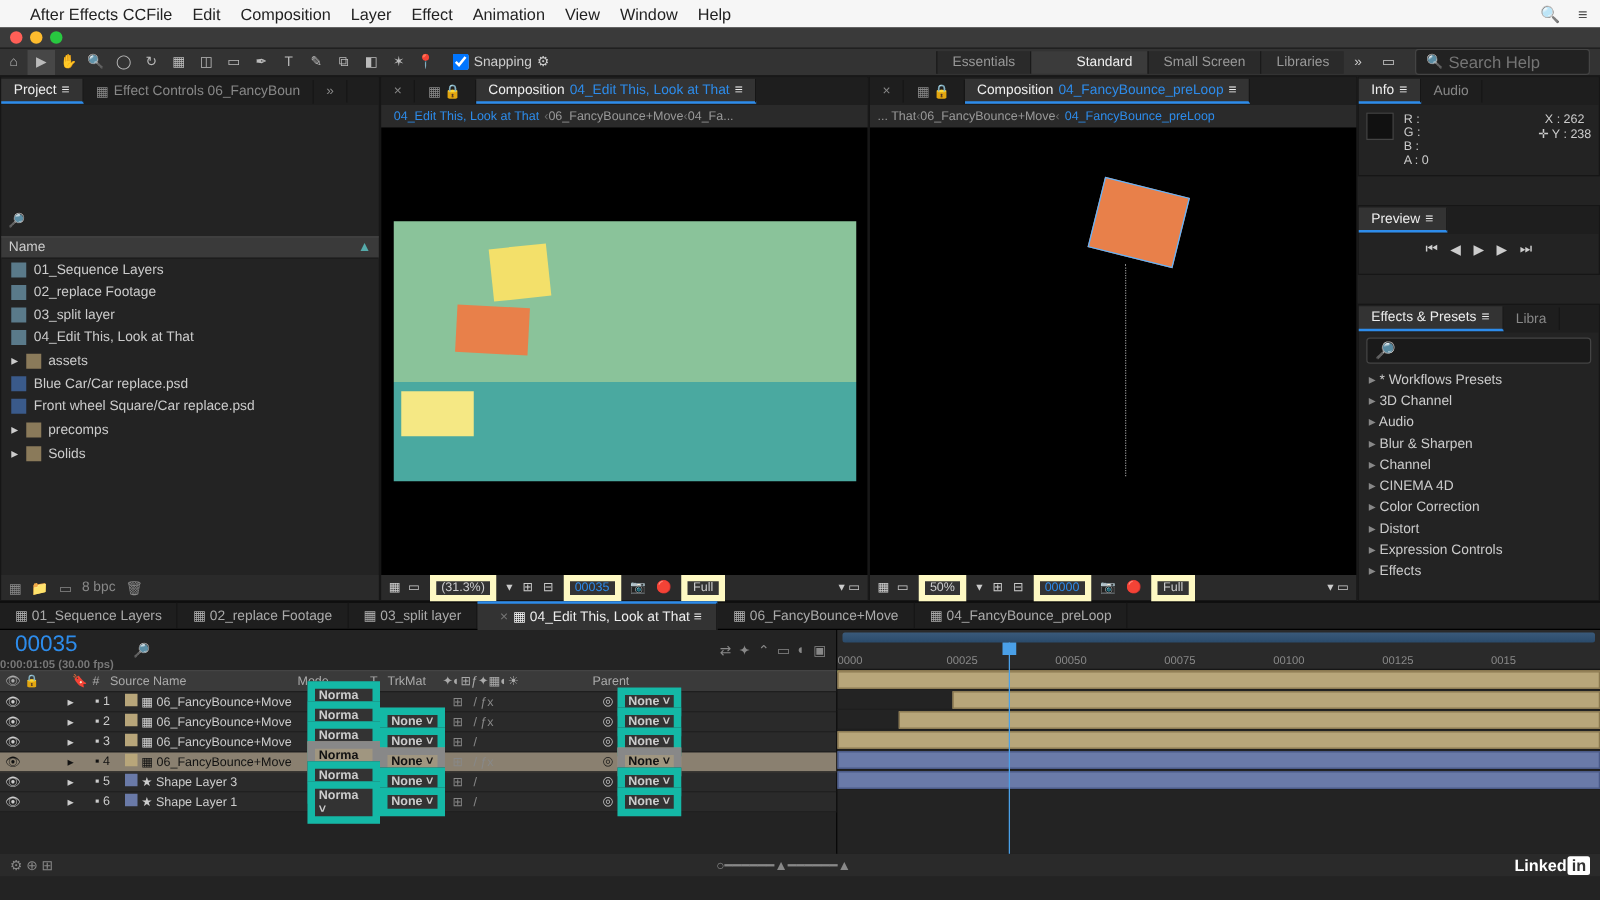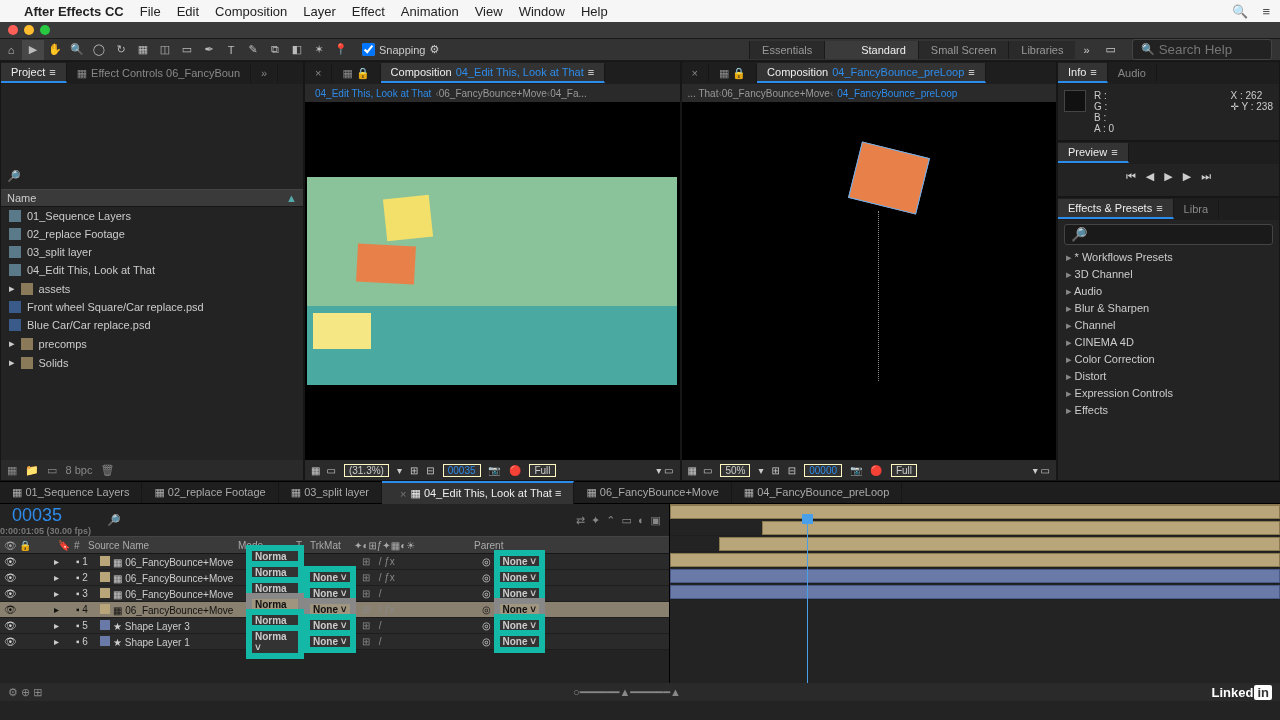--- a/index.html
+++ b/index.html
@@ -1,20 +1,20 @@
 <!DOCTYPE html>
 <html><head>
 <meta charset="utf-8">
 <style>
 * { margin: 0; padding: 0; box-sizing: border-box; font-family: -apple-system, "Helvetica Neue", Arial, sans-serif; }
 body { background: #232323; color: #ccc; font-size: 11px; overflow: hidden; width: 1280px; height: 720px; }
 .mac-menubar { background: #f6f6f6; height: 22px; display: flex; align-items: center; padding: 0 10px; color: #222; font-size: 13px; }
 .mac-menubar .apple { margin-right: 14px; }
 .mac-menubar .menu-item { margin-right: 16px; cursor: default; }
-.mac-menubar .app-name { font-weight: 700; margin-right: 16px; }
+.mac-menubar .app-name { font-weight: 400; }
 .mac-menubar .spacer { flex: 1; }
 .mac-menubar .right-icon { margin-left: 14px; opacity: .8; }
 .titlebar { background: #3a3a3a; height: 17px; display: flex; align-items: center; justify-content: center; color: #aaa; font-size: 10px; position: relative; border-bottom: 1px solid #1a1a1a; }
 .traffic { position: absolute; left: 8px; display: flex; gap: 6px; }
 .traffic span { width: 10px; height: 10px; border-radius: 50%; display: block; }
 .traffic .r { background: #ff5f57; } .traffic .y { background: #febc2e; } .traffic .g { background: #28c840; }
 .toolbar { background: #333; height: 22px; display: flex; align-items: center; border-bottom: 1px solid #1a1a1a; }
 .tool-btn { width: 22px; height: 20px; display: inline-flex; align-items: center; justify-content: center; color: #bbb; }
 .tool-active { background: #474747; }
 .snapping { display: flex; align-items: center; margin-left: 10px; color: #ccc; }
@@ -47,23 +47,23 @@
 .viewer { flex: 1; background: #000; display: flex; align-items: center; justify-content: center; position: relative; }
 .left-viewer .stage { width: 370px; height: 208px; background: linear-gradient(#8ac39a 0 62%, #4aa9a0 62% 100%); position: relative; }
 .sq { position: absolute; }
 .sq.y1 { width: 46px; height: 42px; background: #f3e06a; left: 78px; top: 20px; transform: rotate(-6deg); }
 .sq.o1 { width: 58px; height: 38px; background: #e8804a; left: 50px; top: 68px; transform: rotate(3deg); }
 .sq.y2 { width: 58px; height: 36px; background: #f5e884; left: 6px; top: 136px; }
 .right-stage { width: 370px; height: 300px; position: relative; }
 .right-stage .sel { width: 70px; height: 58px; background: #e8804a; position: absolute; left: 170px; top: 18px; transform: rotate(14deg); border: 1px solid #5fb4ff; }
 .motion-line { position: absolute; left: 194px; top: 80px; width: 1px; height: 170px; border-left: 1px dotted #888; }
 .viewer-footer { background: #2a2a2a; height: 20px; display: flex; align-items: center; padding: 0 6px; gap: 8px; color: #ccc; font-size: 10px; }
-.viewer-footer .dd { background: #333; border: 1px solid #fef9c3; padding: 0 4px; }
+.viewer-footer .dd { background: #333; border: 5px solid #fef9c3; padding: 0 4px; }
 .viewer-footer .seg { display: flex; gap: 6px; align-items: center; }
-.right-col { width: 223px; display: flex; flex-direction: column; }
+.right-col { width: 194px; display: flex; flex-direction: column; gap: 23px; }
 .info-panel .info-body { padding: 6px; display: flex; gap: 8px; font-size: 10px; }
 .swatch { width: 22px; height: 22px; background: #111; border: 1px solid #444; }
 .preview-body { display: flex; justify-content: center; gap: 10px; padding: 6px; }
 .preview-body span { cursor: pointer; }
 .ep-search { margin: 4px 6px; }
 .ep-search input { background: #1a1a1a; border: 1px solid #444; width: 100%; padding: 2px 6px; color: #ccc; border-radius: 3px; }
 .ep-list { flex: 1; overflow: auto; }
 .ep-item { padding: 2px 8px; }
 .ep-item::before { content: "▸ "; color: #888; }
 .timeline-tabs { background: #1e1e1e; height: 22px; display: flex; align-items: center; border-top: 1px solid #000; }
@@ -202,25 +202,25 @@
           <span class="type-icon type-comp"></span>
           <span>03_split layer</span>
         </div>
         <div class="project-item">
           <span class="type-icon type-comp"></span>
           <span>04_Edit This, Look at That</span>
         </div>
         <div class="project-item">▸ <span class="type-icon type-folder"></span><span>assets</span></div>
         <div class="project-item">
           <span class="type-icon type-psd"></span>
-          <span>Front wheel Square/Car replace.psd</span>
+          <span>Blue Car/Car replace.psd</span>
         </div>
         <div class="project-item">
           <span class="type-icon type-psd"></span>
-          <span>Blue Car/Car replace.psd</span>
+          <span>Front wheel Square/Car replace.psd</span>
         </div>
         <div class="project-item">▸ <span class="type-icon type-folder"></span><span>precomps</span></div>
         <div class="project-item">▸ <span class="type-icon type-folder"></span><span>Solids</span></div>
       </div>
     <div class="project-footer">
       <span>▦</span>
       <span>📁</span>
       <span>▭</span>
       <span>8 bpc</span>
       <span>🗑</span>
@@ -315,21 +315,21 @@
         <span class="panel-tab">Audio</span>
       </div>
       <div class="info-body">
         <div class="swatch"></div>
         <div>
           <div>R :</div>
             <div>G :</div>
             <div>B :</div>
             <div>A :  0</div>
         </div>
-        <div style="margin-left:auto;text-align:left">
+        <div style="margin-left:auto;text-align:center">
           <div>X : 262</div>
           <div>✛ <span>Y : 238</span></div>
         </div>
       </div>
     </div>
     <div class="panel" style="height:56px">
       <div class="panel-tabs">
         <span class="panel-tab active"><span>Preview</span> ≡</span>
       </div>
       <div class="preview-body">
@@ -482,20 +482,32 @@
           <div class="mode"><span class="dd-sm">Norma ˅</span></div>
           <div class="trk"><span class="dd-sm">None ˅</span></div>
           <div class="sw">
             <span>⊞ &nbsp; /</span>
           </div>
           <div class="parent">◎ <span class="dd-sm">None ˅</span></div>
         </div>
       </div>
   </div>
   <div class="tl-right">
+    <div class="ruler">
+      <div class="ruler-track"></div>
+      <div class="ruler-labels" id="ruler-labels">
+          <span>0000</span>
+          <span>00025</span>
+          <span>00050</span>
+          <span>00075</span>
+          <span>00100</span>
+          <span>00125</span>
+          <span>0015</span>
+        </div>
+    </div>
     <div class="cti"></div>
     <div class="bar-area" id="bar-area">
         <div class="bar-row">
           <div class="bar green" style="left: 0%; width: 100%;"></div>
           <div class="bar " style="left: 0%; width: 100%;"></div>
         </div>
         <div class="bar-row">
           <div class="bar " style="left: 15%; width: 85%;"></div>
         </div>
         <div class="bar-row">

